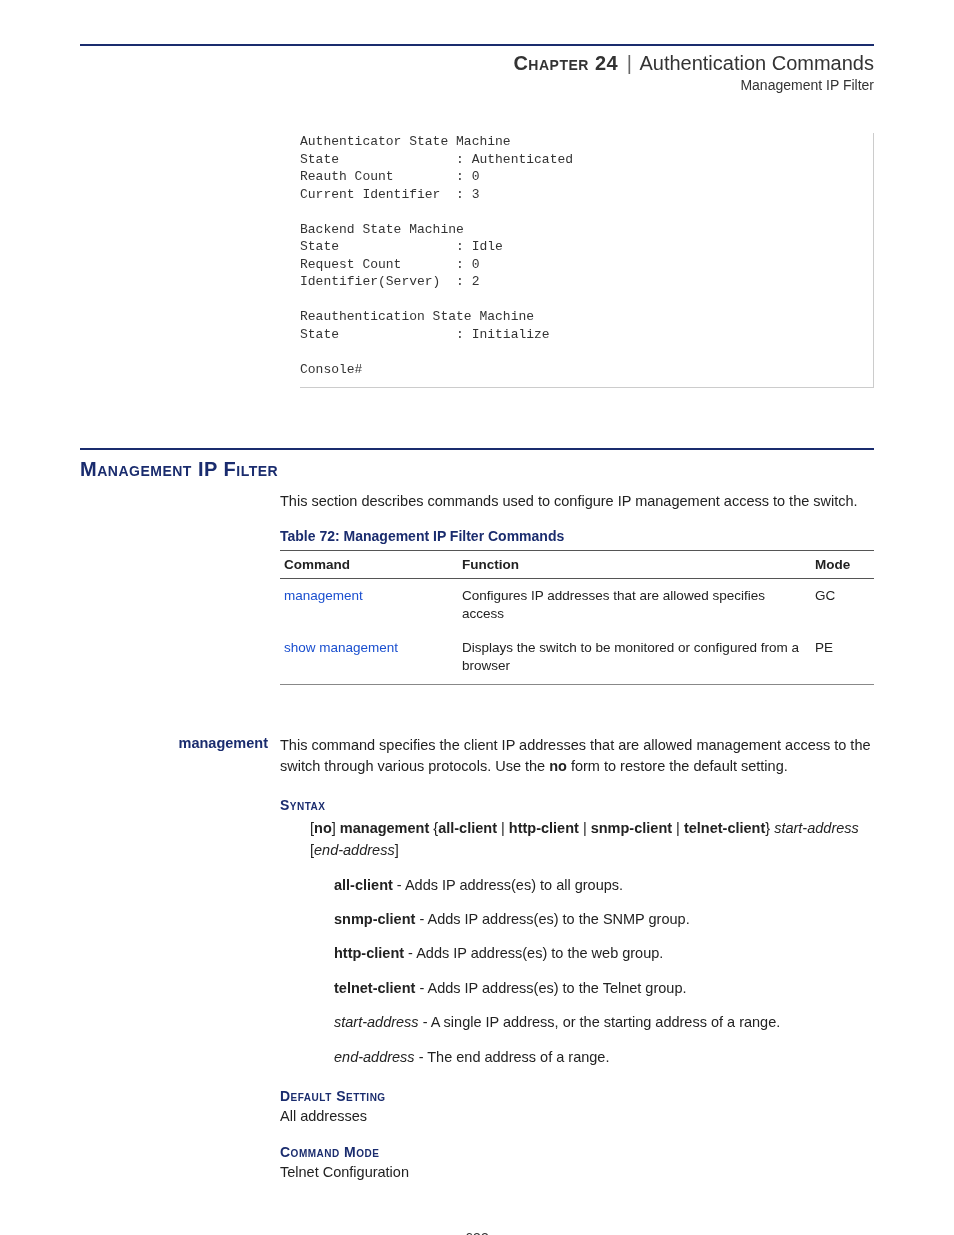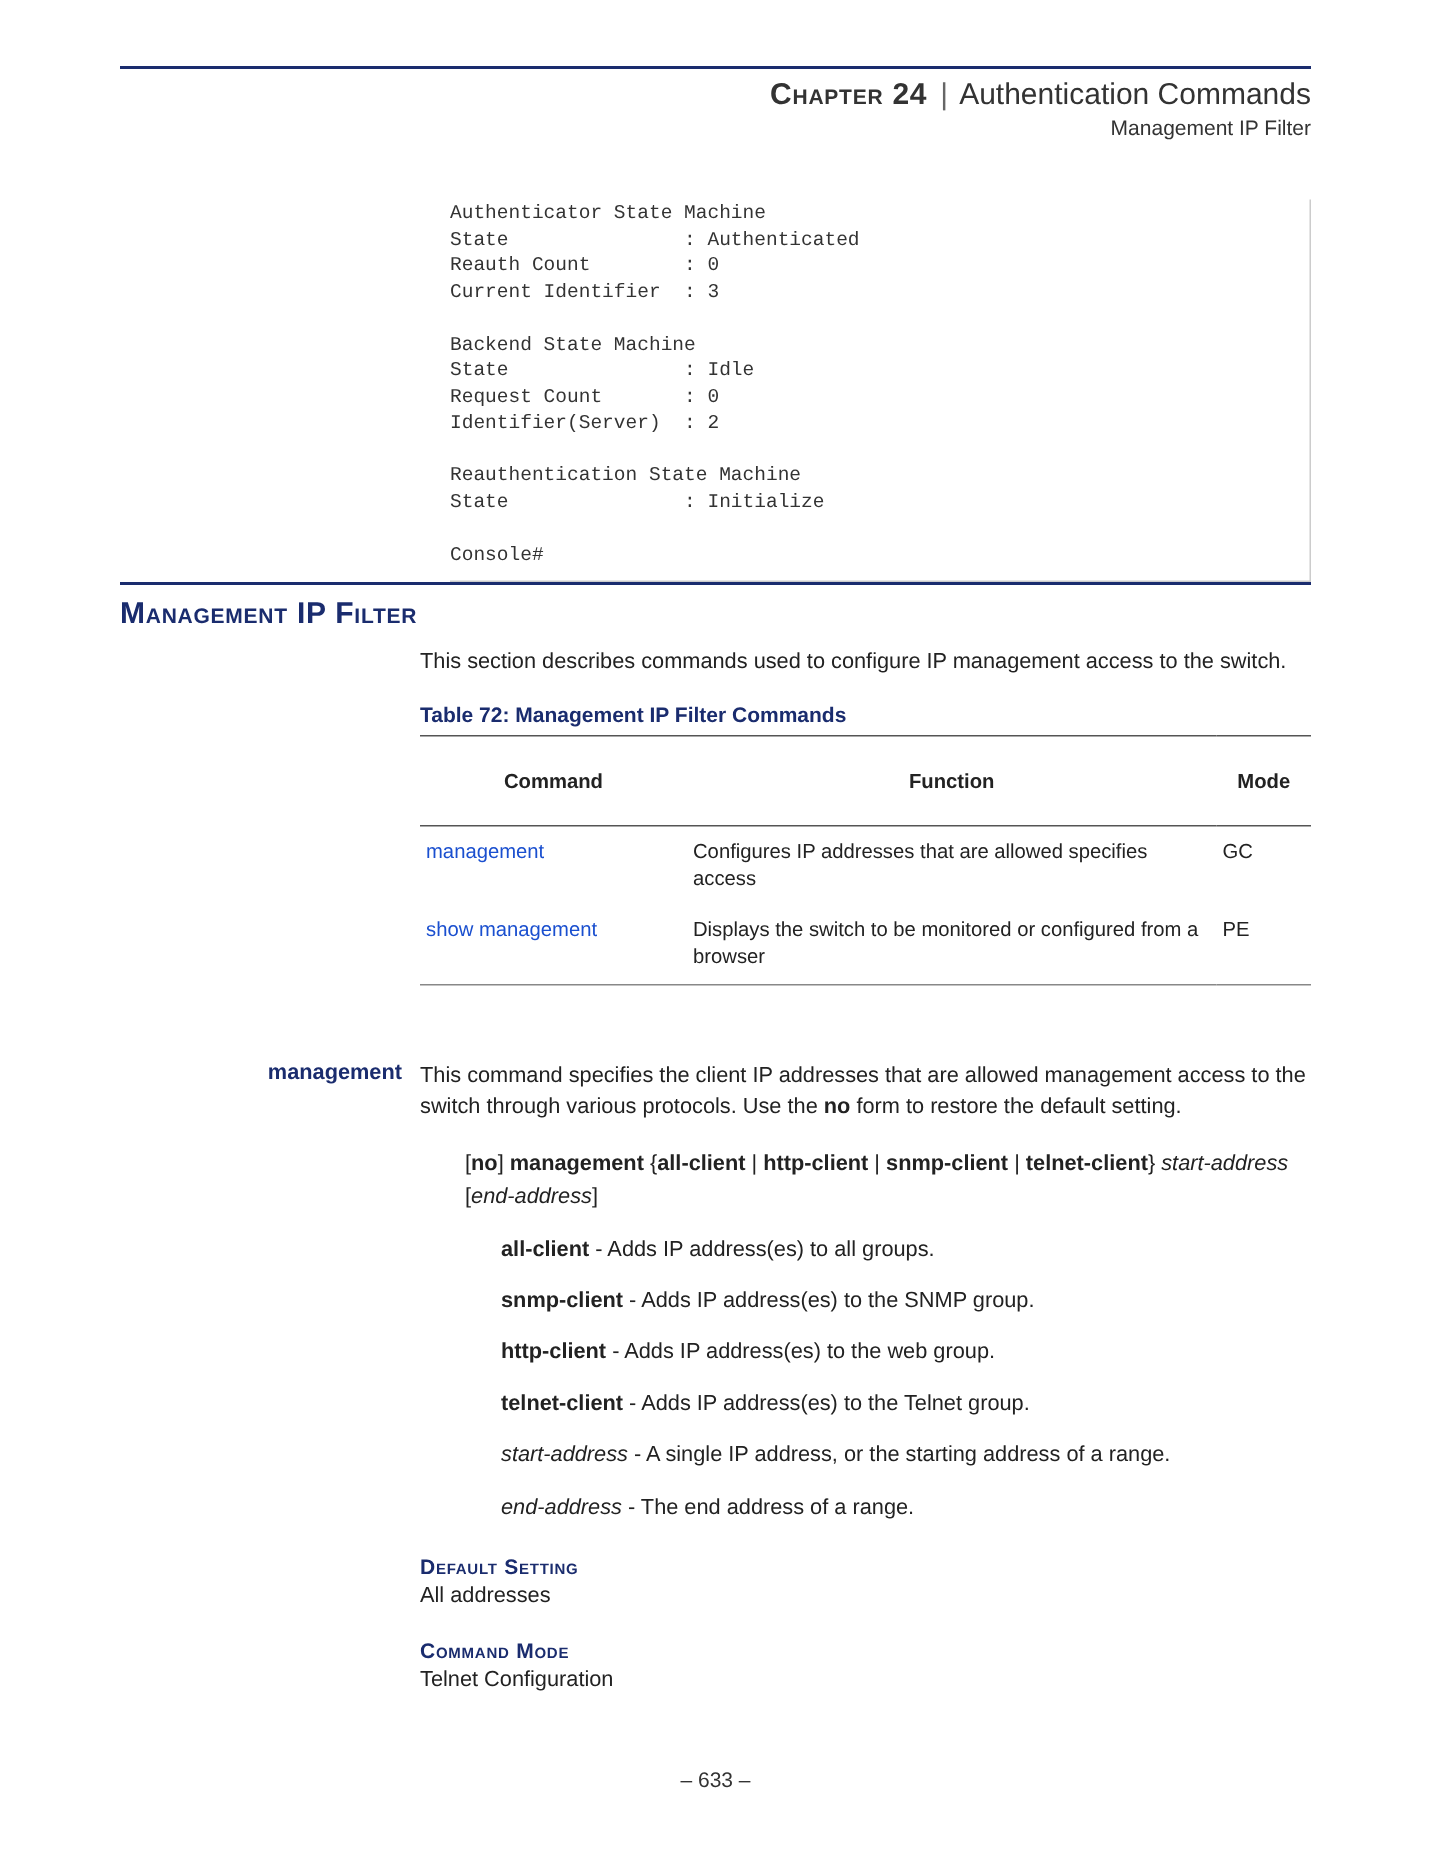--- a/index.html
+++ b/index.html
@@ -42,20 +42,21 @@
   .console {
     margin-left: 220px;
     font-family: "Courier New", monospace;
     font-size: 13px;
     white-space: pre;
     line-height: 1.35;
     color: #333;
     padding-bottom: 8px;
     border-bottom: 1px solid #ccc;
     border-right: 1px solid #ccc;
+    margin-bottom: 60px;
   }
   .section-rule {
     border-top: 2px solid #1a2c6e;
     margin-bottom: 8px;
   }
   .section-title {
     font-variant: small-caps;
     font-weight: bold;
     color: #1a2c6e;
     font-size: 20px;
@@ -76,25 +77,25 @@
     margin-bottom: 6px;
     margin-top: 12px;
   }
   table.cmd-table {
     width: 100%;
     border-collapse: collapse;
     font-size: 13.5px;
     margin-bottom: 50px;
   }
   table.cmd-table th {
-    text-align: center;
+    text-align: left;
     font-weight: bold;
     border-top: 1px solid #555;
     border-bottom: 1px solid #555;
-    padding: 22px 4px;
+    padding: 6px 4px;
   }
   table.cmd-table td {
     padding: 8px 4px;
     vertical-align: top;
     line-height: 1.35;
   }
   table.cmd-table tr.lastrow td {
     border-bottom: 1px solid #888;
   }
   .link {
@@ -209,20 +210,21 @@
   </div>
 
   <div class="cmd-block">
     <div class="cmd-label">management</div>
     <div class="cmd-body">
       <span>This command specifies the client IP addresses that are allowed management access to the switch through various protocols. Use the </span><span class="b">no</span><span> form to restore the default setting.</span>
     </div>
   </div>
 
   <div class="body-indent">
+    <div class="subhead">Syntax</div>
     <div class="syntax-block">
       <div class="syntax-line">
         <span>[</span><span class="b">no</span><span>] </span><span class="b">management</span><span> {</span><span class="b">all-client</span><span> | </span><span class="b">http-client</span><span> | </span><span class="b">snmp-client</span><span> | </span><span class="b">telnet-client</span><span>} </span><span class="i">start-address</span><span> [</span><span class="i">end-address</span><span>]</span>
       </div>
       <div class="opt-block">
         <div class="opt-item"><span class="b">all-client</span><span> - Adds IP address(es) to all groups.</span></div>
         <div class="opt-item"><span class="b">snmp-client</span><span> - Adds IP address(es) to the SNMP group.</span></div>
         <div class="opt-item"><span class="b">http-client</span><span> - Adds IP address(es) to the web group.</span></div>
         <div class="opt-item"><span class="b">telnet-client</span><span> - Adds IP address(es) to the Telnet group.</span></div>
         <div class="opt-item"><span class="i">start-address</span><span> - A single IP address, or the starting address of a range.</span></div>

